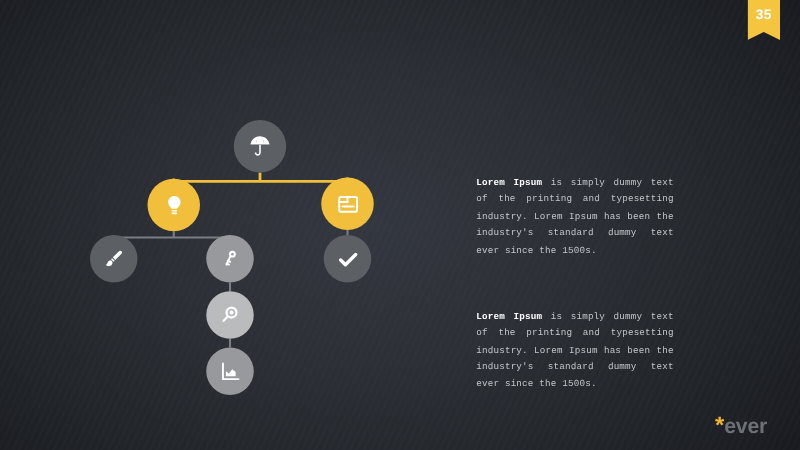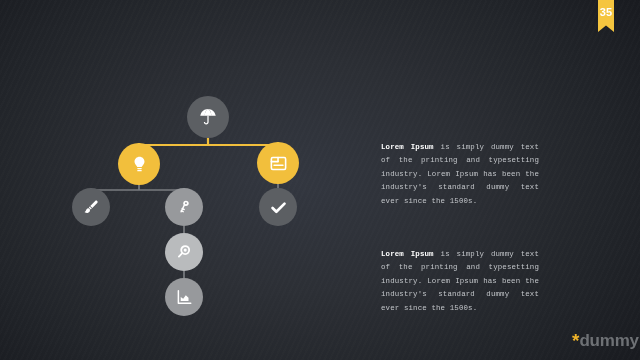--- a/index.html
+++ b/index.html
@@ -24,21 +24,21 @@
     background:repeating-linear-gradient(115deg, rgba(255,255,255,0.012) 0px, rgba(255,255,255,0.012) 2px, rgba(0,0,0,0) 2px, rgba(0,0,0,0) 5px);
     pointer-events:none;
   }
 
   
   .badge-wrap{
     position:absolute; top:0; left:598px;
     width:26px; height:32px;
   }
   .badge{
-    width:16px; height:32px;
+    width:26px; height:32px;
     background:#f5c53f;
     -webkit-clip-path:polygon(0 0,100% 0,100% 100%,50% 80%,0 100%);
     clip-path:polygon(0 0,100% 0,100% 100%,50% 80%,0 100%);
     display:flex; align-items:flex-start; justify-content:center;
     padding-top:7px;
   }
   .badge-num{
     font-size:11px; font-weight:bold; color:#ffffff;
     line-height:1; letter-spacing:0.2px;
   }
@@ -201,16 +201,16 @@
   <p class="para" id="para1">
     <b>Lorem Ipsum</b><span> is simply dummy text of the printing and typesetting industry. Lorem Ipsum has been the industry's standard dummy text ever since the 1500s.</span>
   </p>
 
   <p class="para" id="para2">
     <b>Lorem Ipsum</b><span> is simply dummy text of the printing and typesetting industry. Lorem Ipsum has been the industry's standard dummy text ever since the 1500s.</span>
   </p>
 
   <div id="logo">
     <span class="star">*</span>
-    <span class="word">dummy</span>
+    <span class="word">ever</span>
   </div>
 
 </div>
 
 </body></html>

